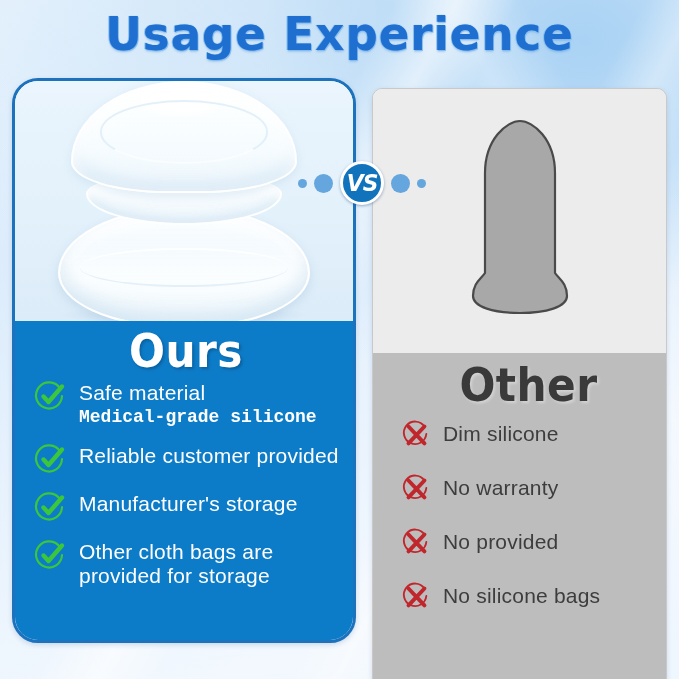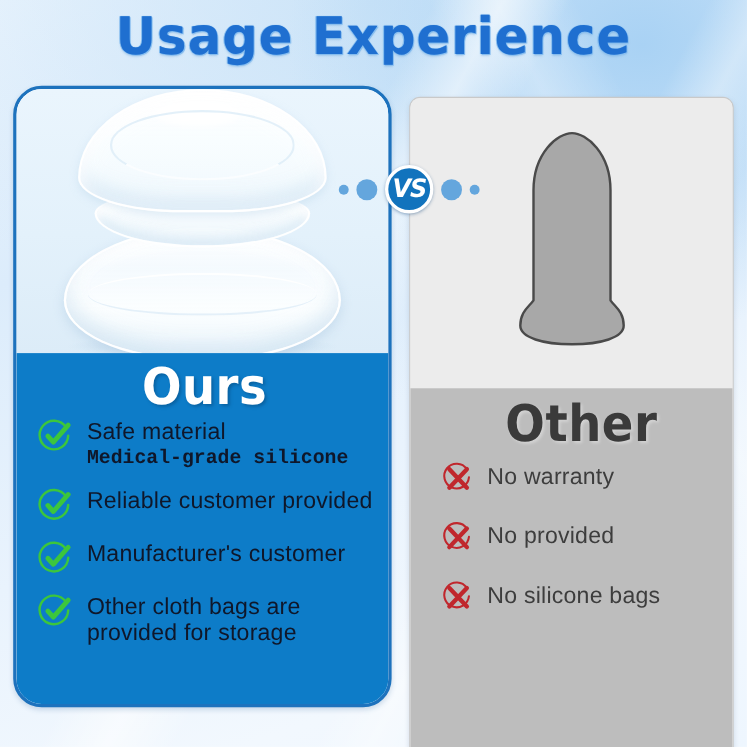--- a/index.html
+++ b/index.html
@@ -186,21 +186,21 @@
     display:flex; align-items:flex-start; gap:12px;
   }
   #ours-list li { margin-bottom: 16px; }
   #other-list li { margin-bottom: 24px; align-items:center; }
 
   .icon-wrap { flex: 0 0 auto; width: 34px; height: 34px; margin-top:-2px; }
   #other-list .icon-wrap { width: 30px; height: 30px; margin-top:0; }
 
   .item-text {
     font-family:"Liberation Sans", sans-serif;
-    color:#0f172a;
+    color:#ffffff;
     font-size: 21px;
     line-height: 1.16;
     letter-spacing: .2px;
   }
   .item-sub {
     display:block;
     font-weight: bold;
     font-size: 18px;
     letter-spacing: 0;
     margin-top: 1px;
@@ -208,23 +208,23 @@
   }
   #other-list .item-text {
     color:#3d3d3d;
     font-size: 21px;
     font-weight: 400;
   }
 
   
   #vs-strip {
     position:absolute;
-    left: 288px; top: 150px;
+    left: 288px; top: 161px;
     width: 148px; height: 44px;
-    display:flex; align-items:center; justify-content:flex-end;
+    display:flex; align-items:center; justify-content:center;
     gap: 7px;
     z-index: 20;
   }
   .vs-dot { border-radius:50%; background:#64a6dd; flex:0 0 auto; }
   .vs-dot.sm { width:9px; height:9px; }
   .vs-dot.md { width:19px; height:19px; }
   #vs-circle {
     width: 44px; height: 44px; border-radius:50%;
     background: #1273bd;
     border: 3px solid #ffffff;
@@ -284,21 +284,21 @@
           <span class="item-text">Reliable customer provided</span>
         </li>
 
         <li>
           <span class="icon-wrap">
             <svg viewBox="0 0 34 34" width="34" height="34">
               <path d="M27 9.5 A13 13 0 1 0 29 17" fill="none" stroke="#3cc63c" stroke-width="2.2" stroke-linecap="round"></path>
               <path d="M10.5 17.5 L15.5 23 L29 7.5" fill="none" stroke="#3cc63c" stroke-width="4.4" stroke-linecap="round" stroke-linejoin="round"></path>
             </svg>
           </span>
-          <span class="item-text">Manufacturer's customer</span>
+          <span class="item-text">Manufacturer's storage</span>
         </li>
 
         <li>
           <span class="icon-wrap">
             <svg viewBox="0 0 34 34" width="34" height="34">
               <path d="M27 9.5 A13 13 0 1 0 29 17" fill="none" stroke="#3cc63c" stroke-width="2.2" stroke-linecap="round"></path>
               <path d="M10.5 17.5 L15.5 23 L29 7.5" fill="none" stroke="#3cc63c" stroke-width="4.4" stroke-linecap="round" stroke-linejoin="round"></path>
             </svg>
           </span>
           <span class="item-text">Other cloth bags are provided for storage</span>
@@ -322,20 +322,29 @@
                  C122 196 101 202 75 202
                  C49 202 28 196 28 185 Z" fill="#a8a8a8" stroke="#4a4a4a" stroke-width="2.2" stroke-linejoin="round"></path>
       </svg>
     </div>
 
     <div id="other-body">
       <div id="other-heading">Other</div>
 
       <ul class="feature-list" id="other-list">
 
+        <li>
+          <span class="icon-wrap">
+            <svg viewBox="0 0 32 32" width="30" height="30">
+              <path d="M25 8 A12 12 0 1 0 27 16" fill="none" stroke="#c0272d" stroke-width="2" stroke-linecap="round"></path>
+              <path d="M8 8 L25 26 M25 8 L8 26" fill="none" stroke="#c0272d" stroke-width="4.2" stroke-linecap="round"></path>
+            </svg>
+          </span>
+          <span class="item-text">Dim silicone</span>
+        </li>
 
         <li>
           <span class="icon-wrap">
             <svg viewBox="0 0 32 32" width="30" height="30">
               <path d="M25 8 A12 12 0 1 0 27 16" fill="none" stroke="#c0272d" stroke-width="2" stroke-linecap="round"></path>
               <path d="M8 8 L25 26 M25 8 L8 26" fill="none" stroke="#c0272d" stroke-width="4.2" stroke-linecap="round"></path>
             </svg>
           </span>
           <span class="item-text">No warranty</span>
         </li>

